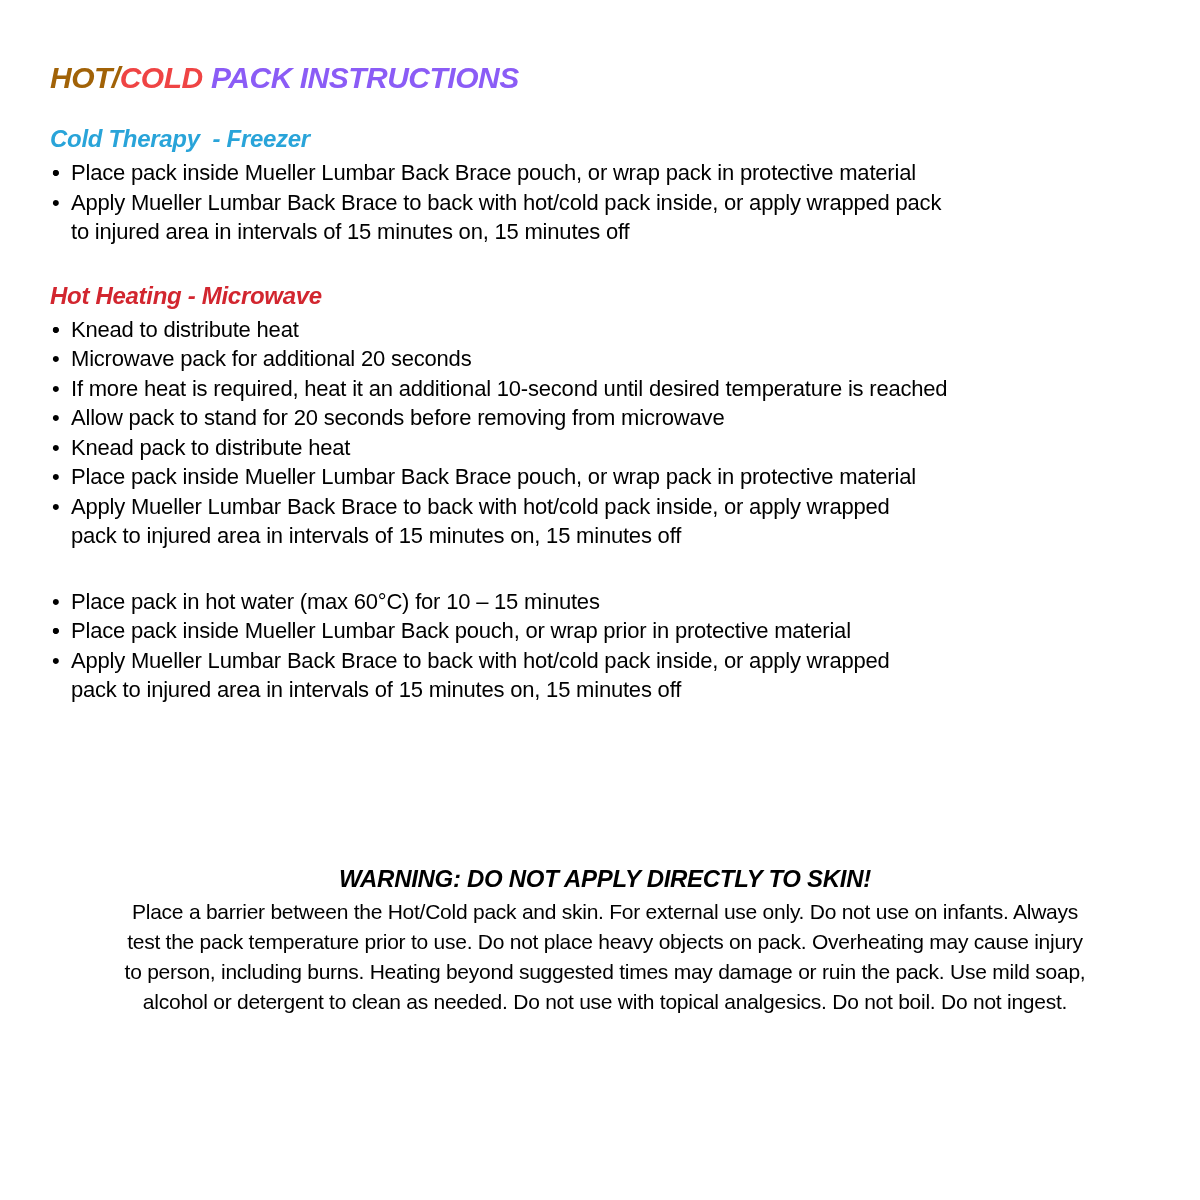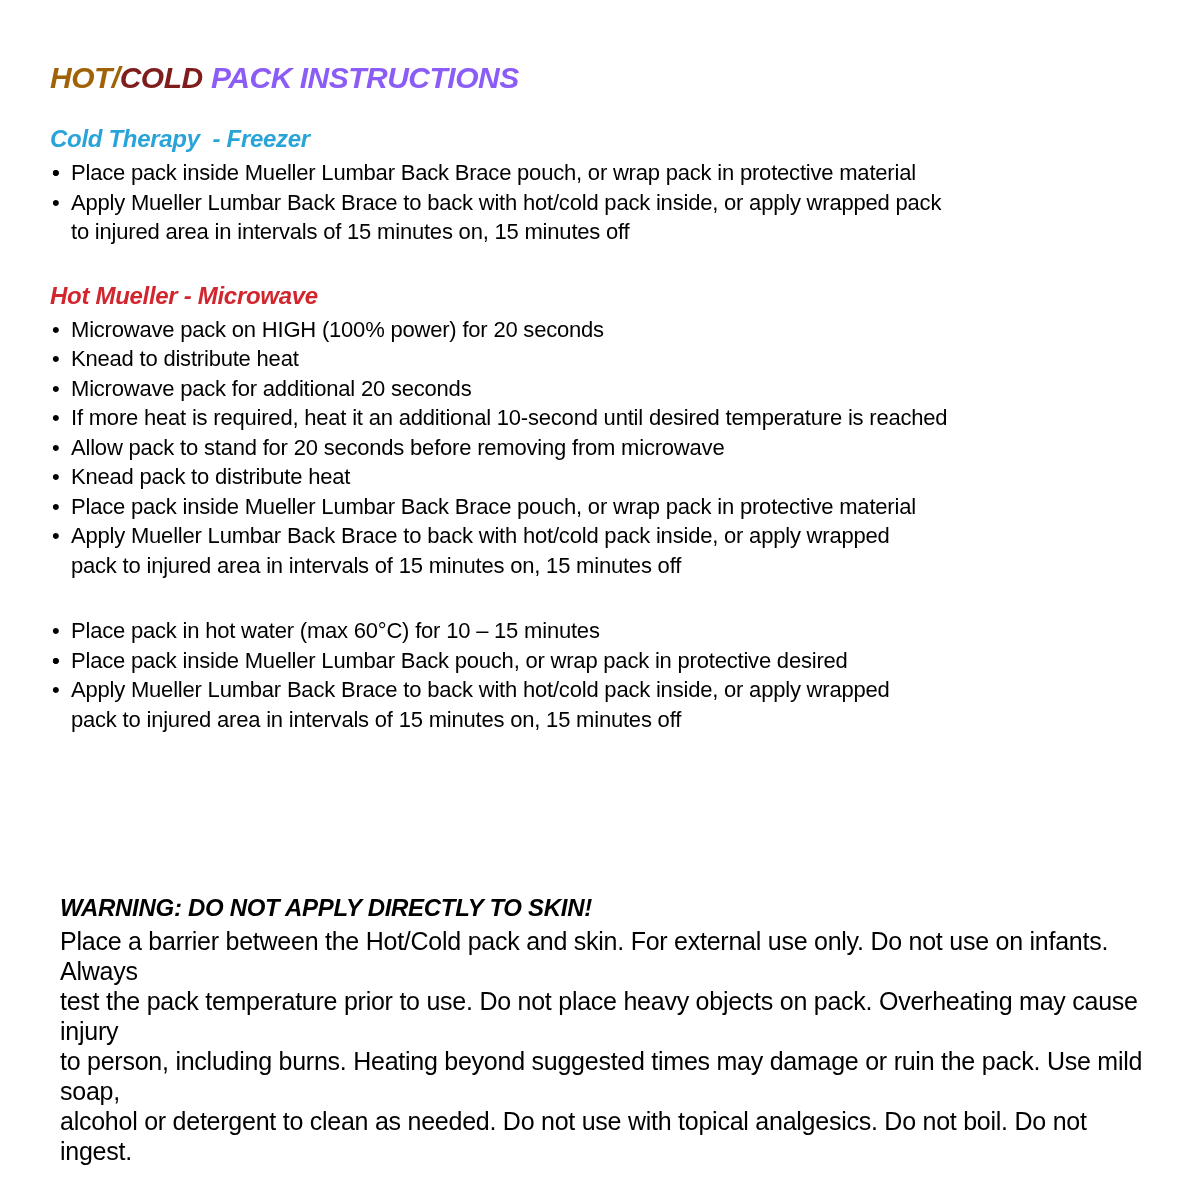--- a/index.html
+++ b/index.html
@@ -23,21 +23,21 @@
   .title {
     margin: 0 0 33px 0;
     font-size: 30px;
     line-height: 30px;
     font-weight: bold;
     font-style: italic;
     letter-spacing: -0.5px;
     white-space: pre;
   }
   .title .red  { color: #a16207; }
-  .title .blue { color: #7f1d1d; }
+  .title .blue { color: #ef4444; }
   .title .rest { color: #8b5cf6; margin-left: 0.28em; }
 
   section { margin: 0 0 36px 0; }
 
   .section-heading {
     margin: 0 0 6px 0;
     font-size: 24px;
     line-height: 26px;
     font-weight: bold;
     font-style: italic;
@@ -64,32 +64,33 @@
     left: 2px;
     top: 0;
   }
   li.bullet .li-text {
     white-space: pre-wrap;
   }
 
   .warning {
     margin: 160px 0 0 10px;
     max-width: 1095px;
+    text-align: center;
   }
   .warning-heading {
     margin: 0;
     font-size: 24px;
     line-height: 28px;
     font-weight: bold;
     font-style: italic;
     letter-spacing: -0.3px;
   }
   .warning-body {
     margin: 4px 0 0 0;
-    font-size: 25px;
+    font-size: 21px;
     line-height: 30px;
     letter-spacing: -0.25px;
     white-space: pre-wrap;
   }
 </style>
 </head>
 <body>
 
 <div class="page">
 
@@ -99,39 +100,39 @@
     <h2 class="section-heading heading-blue">Cold Therapy  - Freezer</h2>
     <ul class="bullet-list">
       <li class="bullet"><span class="marker">•</span></li>
       <li class="bullet"><span class="marker">•</span><span class="li-text">Place pack inside Mueller Lumbar Back Brace pouch, or wrap pack in protective material</span></li>
       <li class="bullet"><span class="marker">•</span><span class="li-text">Apply Mueller Lumbar Back Brace to back with hot/cold pack inside, or apply wrapped pack
 to injured area in intervals of 15 minutes on, 15 minutes off</span></li>
     </ul>
   </section>
 
   <section>
-    <h2 class="section-heading heading-red">Hot Mueller - Microwave</h2>
+    <h2 class="section-heading heading-red">Hot Heating - Microwave</h2>
     <ul class="bullet-list">
-      <li class="bullet"><span class="marker">•</span><span class="li-text">Microwave pack on HIGH (100% power) for 20 seconds</span></li>
+      <li class="bullet"><span class="marker">•</span></li>
       <li class="bullet"><span class="marker">•</span><span class="li-text">Knead to distribute heat</span></li>
       <li class="bullet"><span class="marker">•</span><span class="li-text">Microwave pack for additional 20 seconds</span></li>
       <li class="bullet"><span class="marker">•</span><span class="li-text">If more heat is required, heat it an additional 10-second until desired temperature is reached</span></li>
       <li class="bullet"><span class="marker">•</span><span class="li-text">Allow pack to stand for 20 seconds before removing from microwave</span></li>
       <li class="bullet"><span class="marker">•</span><span class="li-text">Knead pack to distribute heat</span></li>
       <li class="bullet"><span class="marker">•</span><span class="li-text">Place pack inside Mueller Lumbar Back Brace pouch, or wrap pack in protective material</span></li>
       <li class="bullet"><span class="marker">•</span><span class="li-text">Apply Mueller Lumbar Back Brace to back with hot/cold pack inside, or apply wrapped
 pack to injured area in intervals of 15 minutes on, 15 minutes off</span></li>
     </ul>
   </section>
 
   <section>
     <ul class="bullet-list">
       <li class="bullet"><span class="marker">•</span><span class="li-text">Place pack in hot water (max 60°C) for 10 – 15 minutes</span></li>
       <li class="bullet"><span class="marker">•</span></li>
-      <li class="bullet"><span class="marker">•</span><span class="li-text">Place pack inside Mueller Lumbar Back pouch, or wrap pack in protective desired</span></li>
+      <li class="bullet"><span class="marker">•</span><span class="li-text">Place pack inside Mueller Lumbar Back pouch, or wrap prior in protective material</span></li>
       <li class="bullet"><span class="marker">•</span><span class="li-text">Apply Mueller Lumbar Back Brace to back with hot/cold pack inside, or apply wrapped
 pack to injured area in intervals of 15 minutes on, 15 minutes off</span></li>
     </ul>
   </section>
 
   <div class="warning">
     <h2 class="warning-heading">WARNING: DO NOT APPLY DIRECTLY TO SKIN!</h2>
     <p class="warning-body">Place a barrier between the Hot/Cold pack and skin. For external use only. Do not use on infants. Always
 test the pack temperature prior to use. Do not place heavy objects on pack. Overheating may cause injury
 to person, including burns. Heating beyond suggested times may damage or ruin the pack. Use mild soap,

